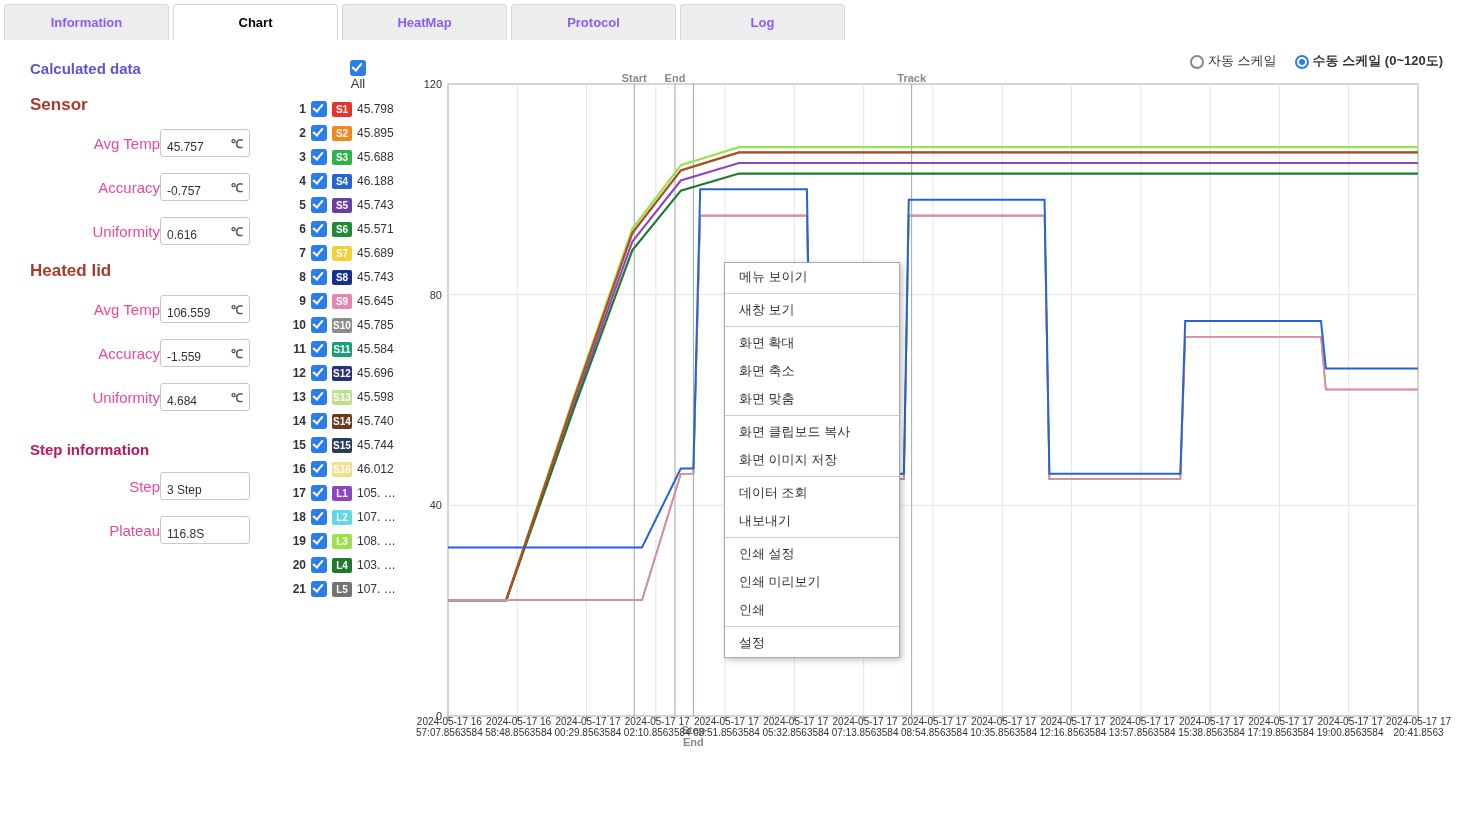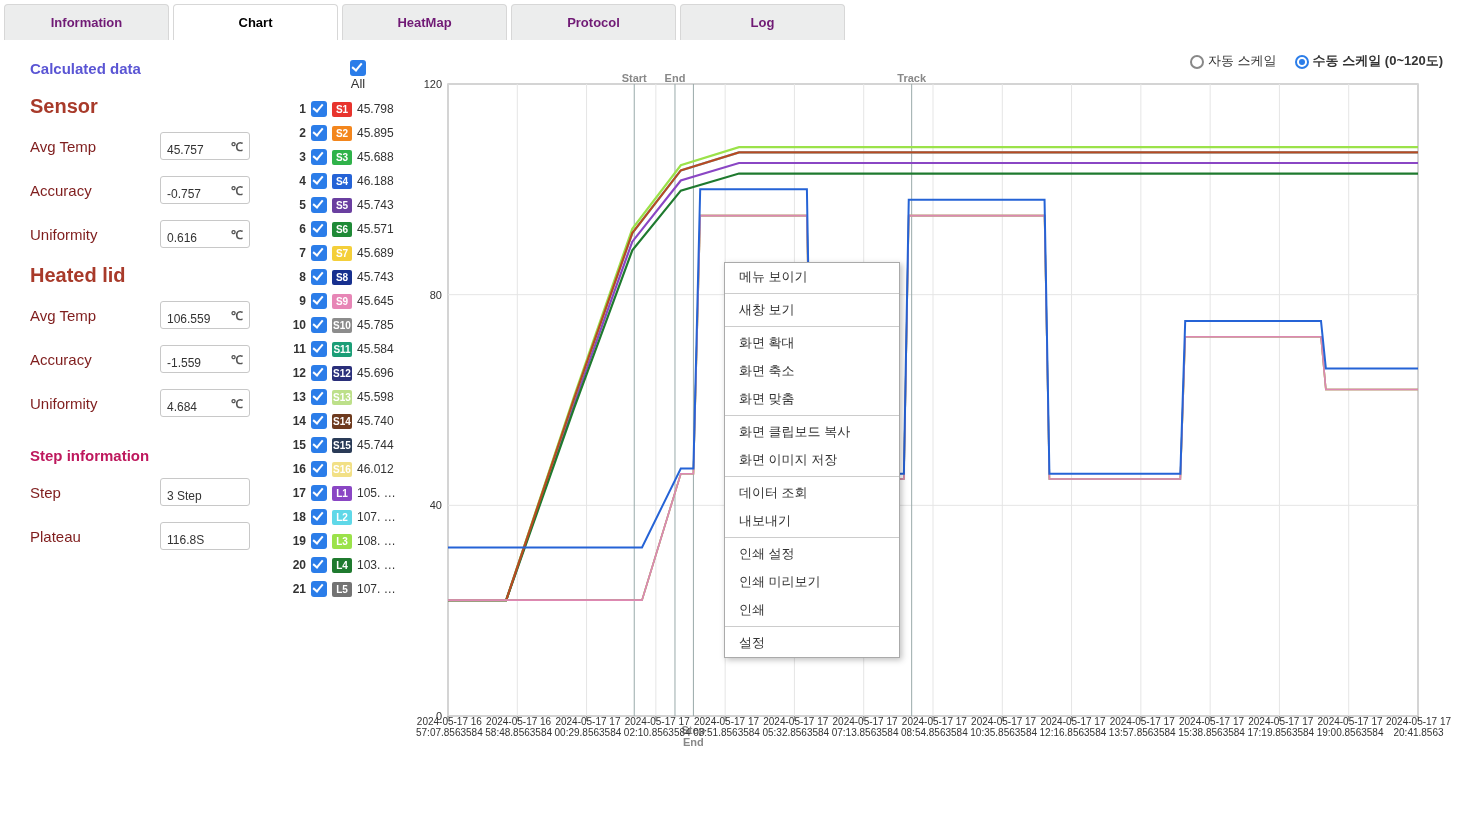--- a/index.html
+++ b/index.html
@@ -1,28 +1,28 @@
 <!DOCTYPE html>
 <html><head>
 <meta charset="utf-8">
 <style>
 * { box-sizing: border-box; margin: 0; padding: 0; }
 body { font-family: Arial, "Malgun Gothic", sans-serif; font-size: 13px; color: #333; background: #fff; width: 1463px; }
 .tabs { display: flex; gap: 4px; padding: 4px 4px 0 4px; }
-.tab { flex: 0 0 165px; text-align: center; padding: 10px 0; background: #eceded; border: 1px solid #d7d7d7; border-bottom: none; border-radius: 4px 4px 0 0; color: #701a75; font-weight: bold; cursor: pointer; }
+.tab { flex: 0 0 165px; text-align: center; padding: 10px 0; background: #eceded; border: 1px solid #d7d7d7; border-bottom: none; border-radius: 4px 4px 0 0; color: #8b5cf6; font-weight: bold; cursor: pointer; }
 .tab.active { background: #fff; color: #000; }
 .main { display: flex; padding: 20px 16px 10px 30px; gap: 10px; }
 .left { flex: 0 0 250px; }
 .legend-col { flex: 0 0 120px; }
 .chart-col { flex: 1; position: relative; }
 .h-calc { color: #5a55d4; font-weight: bold; font-size: 15px; margin-bottom: 18px; }
-.h-sec { color: #a83a2a; font-weight: bold; font-size: 20px; margin: 8px 0 14px 0; }
+.h-sec { color: #a83a2a; font-weight: bold; font-size: 17px; margin: 8px 0 14px 0; }
 .h-step { color: #be185d; font-weight: bold; font-size: 15px; margin: 30px 0 14px 0; }
 .row { display: flex; align-items: center; margin-bottom: 16px; }
-.row .lbl { flex: 0 0 130px; color: #7f1d1d; font-size: 15px; }
+.row .lbl { flex: 0 0 130px; color: #ec4899; font-size: 15px; text-align: right; }
 .row .val { width: 90px; height: 28px; border: 1px solid #c8c8c8; border-radius: 3px; display: flex; align-items: center; padding: 0 6px; font-size: 12px; }
 .row .val .num { flex: 1; margin-top: 8px; }
 .row .val .unit { color: #555; font-weight: bold; }
 .legend-all { display: flex; align-items: center; margin-bottom: 10px; padding-left: 16px; flex-direction: column; }
 .legend-item { display: flex; align-items: center; gap: 5px; margin-bottom: 8px; font-size: 12px; }
 .legend-item .idx { width: 16px; text-align: right; font-weight: bold; color: #333; }
 .chk { width: 16px; height: 16px; border-radius: 3px; background: #2b7de9; position: relative; cursor: pointer; }
 .chk::after { content: ""; position: absolute; left: 4px; top: 1px; width: 4px; height: 8px; border: solid #fff; border-width: 0 2px 2px 0; transform: rotate(40deg); }
 .sbadge { width: 20px; height: 15px; border-radius: 2px; color: #fff; font-size: 10px; font-weight: bold; text-align: center; line-height: 15px; }
 .legend-item .v { font-size: 12px; color: #333; }

